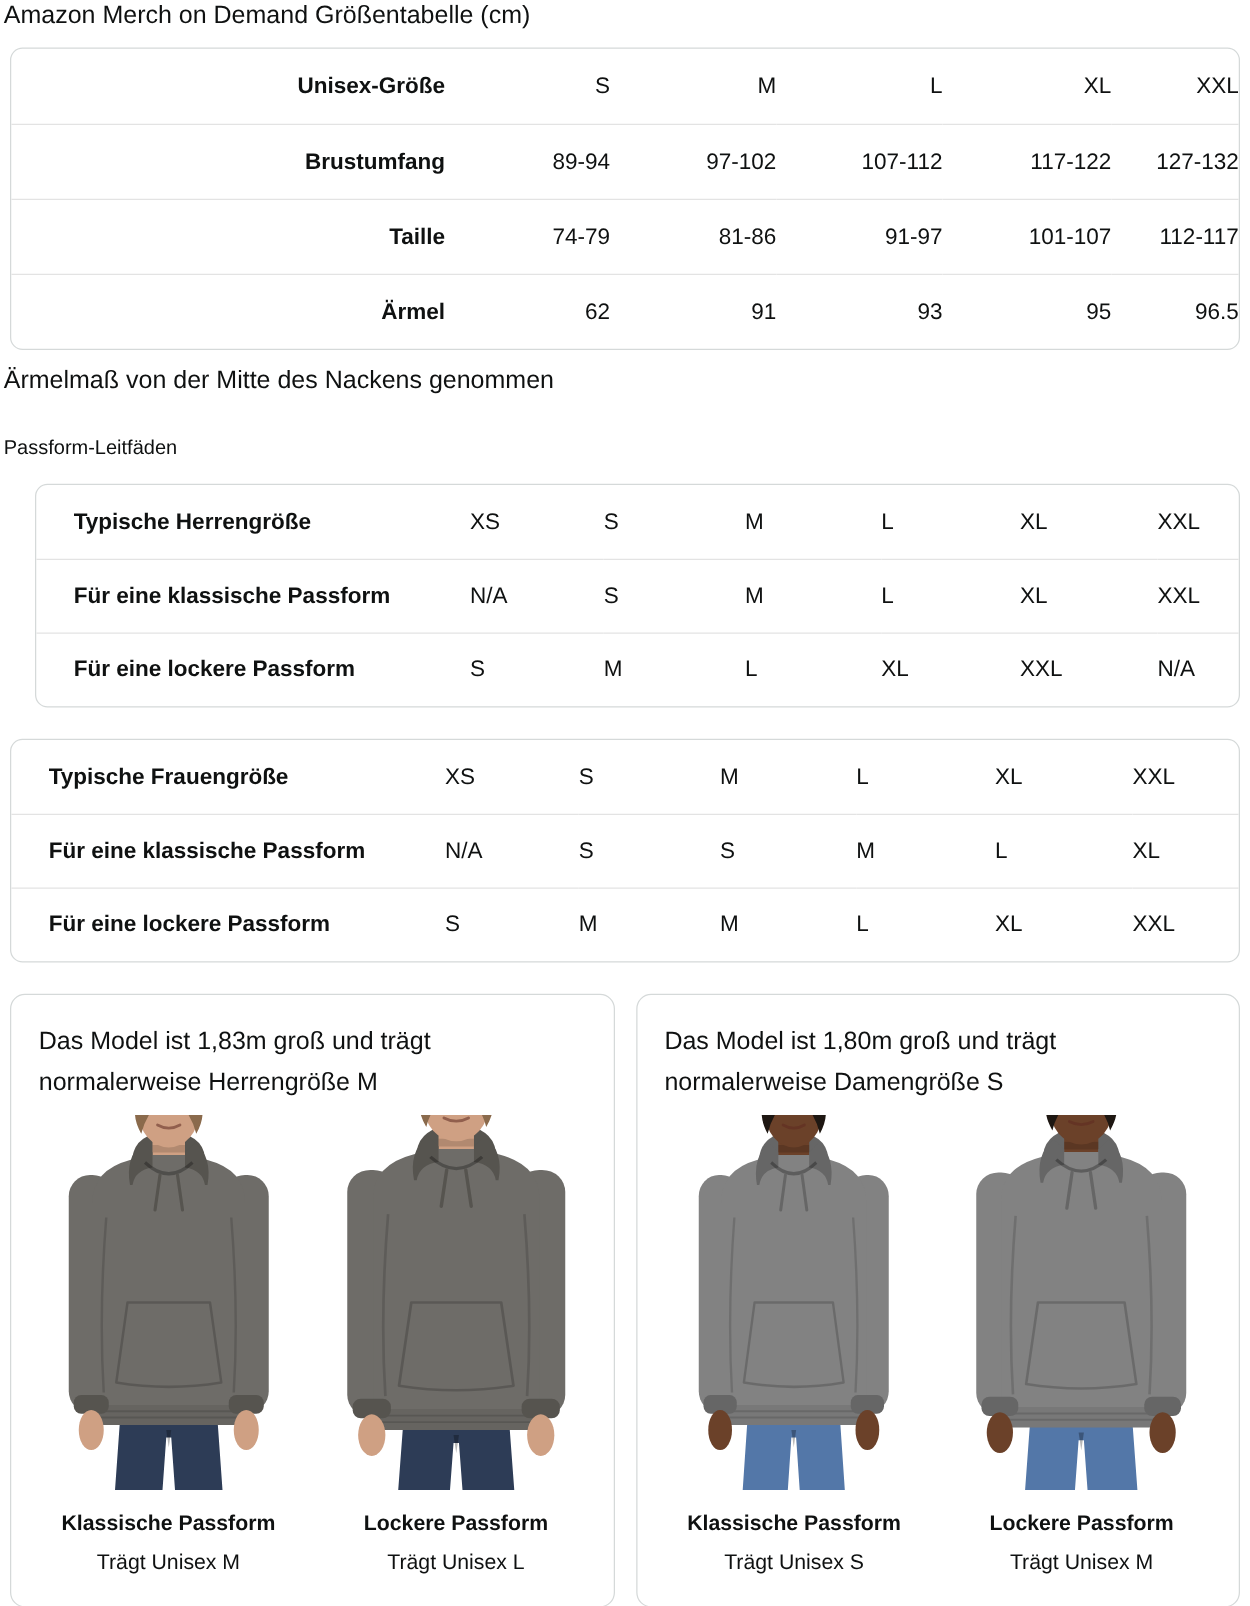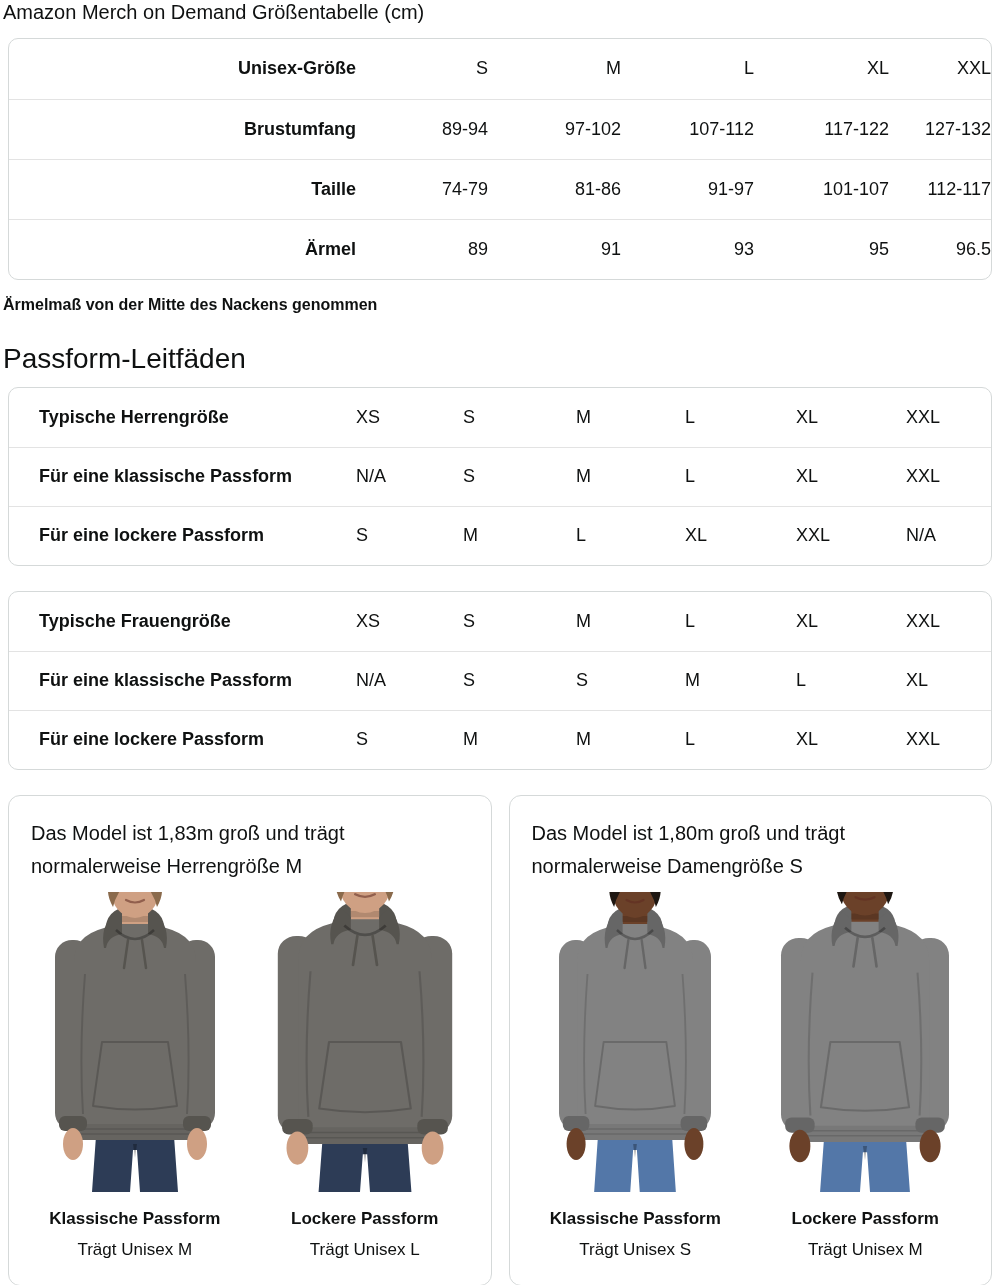--- a/index.html
+++ b/index.html
@@ -13,31 +13,31 @@
     width:1000px;height:1285px;background:#ffffff;color:var(--text);
     font-family:"Liberation Sans","DejaVu Sans",sans-serif;
     -webkit-font-smoothing:antialiased;overflow:hidden;
   }
   .page{padding:0 8px;border-radius:12px;}
 
   .page-title{font-size:20px;line-height:22px;font-weight:400;margin:0 0 0 -5px;padding-top:1px;}
 
   .tablebox{border:1px solid var(--table-border);border-radius:10px;overflow:hidden;background:#fff;}
   .tablebox.t1{margin-top:15px;}
-  .tablebox.t2{margin-top:17px;}
+  .tablebox.t2{margin-top:17px;margin-left:20px;}
   .tablebox.t3{margin-top:25px;}
   table{width:100%;border-collapse:collapse;table-layout:fixed;}
   th,td{font-size:18px;text-align:left;vertical-align:middle;padding:0;white-space:nowrap;overflow:visible;}
   th{font-weight:700;padding-left:30px;}
   .t1 th,.t1 td{height:60px;text-align:right;}
   .t2 th,.t2 td,.t3 th,.t3 td{height:59px;}
   tr + tr th, tr + tr td{border-top:1px solid var(--row-divider);}
 
-  .footnote{font-size:16px;line-height:19px;margin:15px 0 0 -5px;font-weight:700;}
-  .section-heading{font-size:28px;line-height:23px;font-weight:400;margin:33px 0 0 -5px;}
+  .footnote{font-size:20px;line-height:19px;margin:15px 0 0 -5px;font-weight:400;}
+  .section-heading{font-size:16px;line-height:23px;font-weight:400;margin:33px 0 0 -5px;}
 
   .cards{display:flex;gap:17px;margin-top:25px;}
   .card{
     flex:1 1 0;border:1px solid var(--table-border);border-radius:12px;
     padding:16px 20px 0;height:491px;background:#fff;
   }
   .card-desc{font-size:20px;line-height:33px;max-width:390px;margin:5px 0 0 2px;font-weight:400;}
   .figures{display:flex;justify-content:center;gap:36px;margin-top:9px;}
   .figure{width:194px;text-align:center;}
   svg.model{width:194px;height:300px;display:block;}
@@ -134,21 +134,21 @@
       <tr>
         <th>Taille</th>
         <td>74-79</td>
         <td>81-86</td>
         <td>91-97</td>
         <td>101-107</td>
         <td>112-117</td>
       </tr>
       <tr>
         <th>Ärmel</th>
-        <td>89</td>
+        <td>62</td>
         <td>91</td>
         <td>93</td>
         <td>95</td>
         <td>96.5</td>
       </tr>
       </tbody>
     </table>
   </div>
 
   <p class="footnote">Ärmelmaß von der Mitte des Nackens genommen</p>

